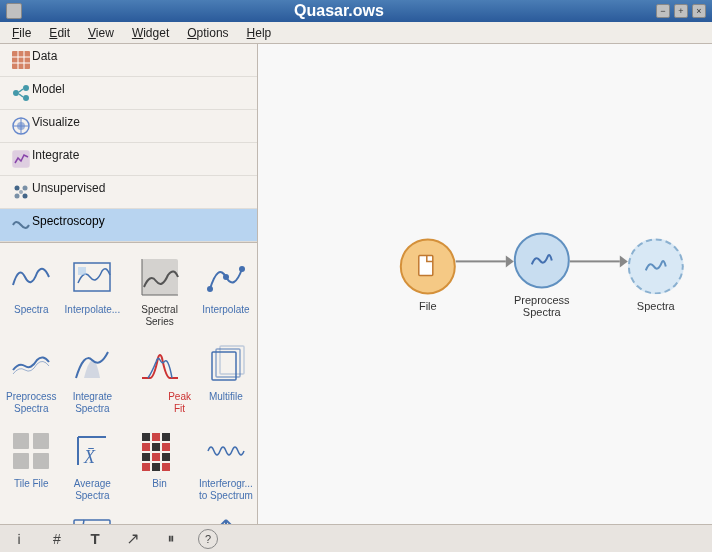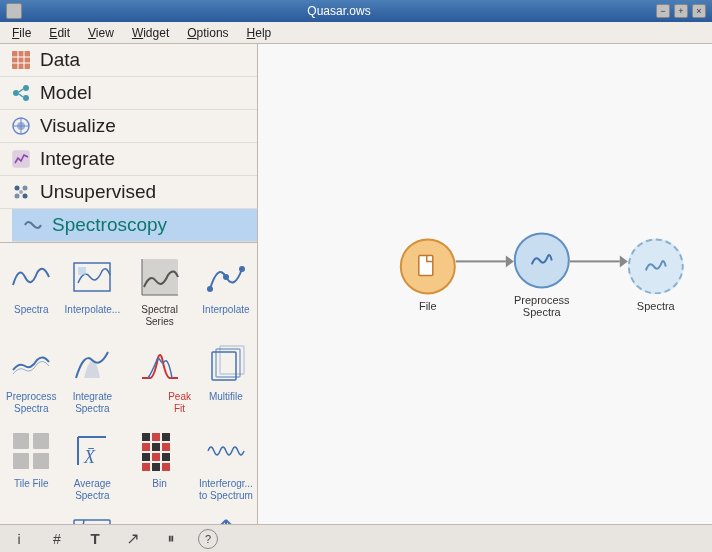--- a/index.html
+++ b/index.html
@@ -19,22 +19,22 @@
       height: 22px;
       display: flex;
       align-items: center;
       justify-content: space-between;
       padding: 0 6px;
       user-select: none;
     }
     .titlebar-title {
       flex: 1;
       text-align: center;
-      font-size: 12px;
-      font-weight: normal;
+      font-size: 16px;
+      font-weight: bold;
     }
     .titlebar-controls {
       display: flex;
       gap: 4px;
     }
     .titlebar-btn {
       width: 14px;
       height: 14px;
       background: #c0c0c0;
       border: 1px solid #888;
@@ -94,29 +94,27 @@
     
     .nav-list {
       list-style: none;
       border-bottom: 1px solid #c0b8b0;
     }
     .nav-item {
       display: flex;
       align-items: flex-start;
       padding: 5px 10px;
       cursor: pointer;
-      font-size: 19px;
+      font-size: 12px;
       color: #222;
-      gap: 8px;
       border-bottom: 1px solid #e0ddd8;
     }
     .nav-item.active {
       background: #b8d4f0;
-      color: #0f766e;
-      margin-left: 12px;
+      color: #000000;
     }
     .nav-icon {
       width: 22px;
       height: 22px;
       display: flex;
       align-items: center;
       justify-content: center;
       flex-shrink: 0;
     }
 

